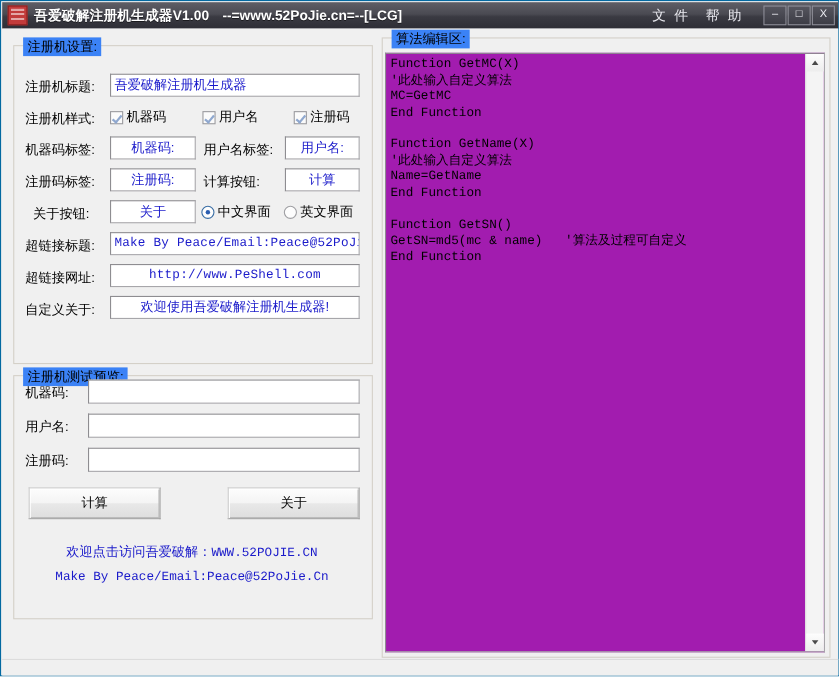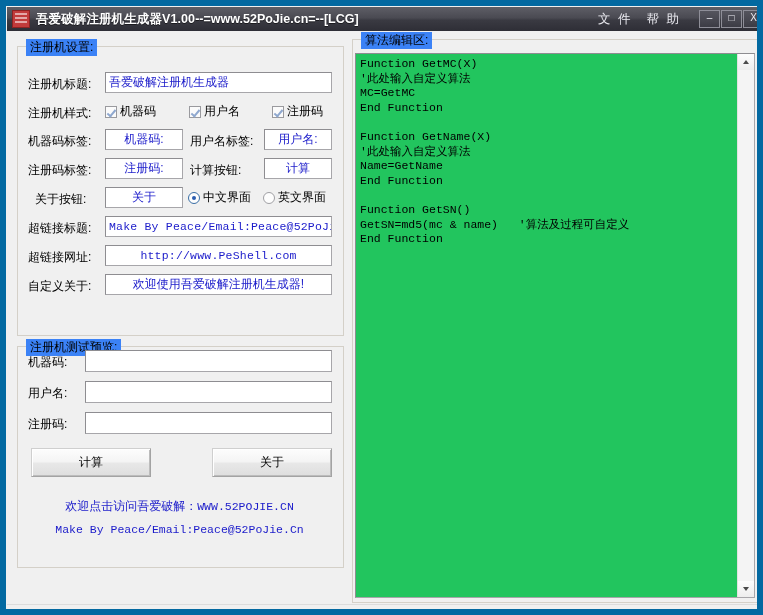--- a/index.html
+++ b/index.html
@@ -12,21 +12,21 @@
     font-size: 12px;
     color: #000;
   }
 
   #app {
     position: relative;
     width: 763px;
     height: 615px;
     box-sizing: border-box;
     background: #f0f0f0;
-    border: 6px solid #0369a1;
+    border: 1px solid #0369a1;
     overflow: hidden;
     text-decoration: underline;
   }
 
   
   .titlebar {
     position: absolute;
     left: 1px; top: 1px;
     width: 761px;
     height: 24px;
@@ -58,20 +58,21 @@
     font-size: 12.5px;
     font-weight: bold;
     white-space: nowrap;
     letter-spacing: .1px;
     text-shadow: 0 1px 0 rgba(0,0,0,.5);
   }
   .title-sub {
     color: #ffffff;
     font-size: 12.5px;
     font-weight: bold;
+    margin-left: 12px;
     white-space: nowrap;
     text-shadow: 0 1px 0 rgba(0,0,0,.5);
   }
   .title-spacer { flex: 1 1 auto; }
   .menu-item {
     color: #e9e9ef;
     font-size: 12.5px;
     padding: 2px 7px;
     white-space: nowrap;
     letter-spacing: 2px;
@@ -232,21 +233,21 @@
     font-family: "Liberation Mono", monospace;
     font-size: 11.5px;
   }
   .mix-zh { font-family: "Liberation Sans", sans-serif; }
   .mix-en { font-family: "Liberation Mono", monospace; font-size: 11.5px; }
 
   
   .editor {
     position: absolute;
     box-sizing: border-box;
-    background: #22c55e;
+    background: #a21caf;
     border: 1px solid #a7a6aa;
     border-top-color: #8e8d91;
     border-left-color: #8e8d91;
     overflow: hidden;
   }
   .editor pre {
     margin: 0;
     padding: 3px 4px;
     font-family: "Liberation Mono", monospace;
     font-size: 11.5px;

